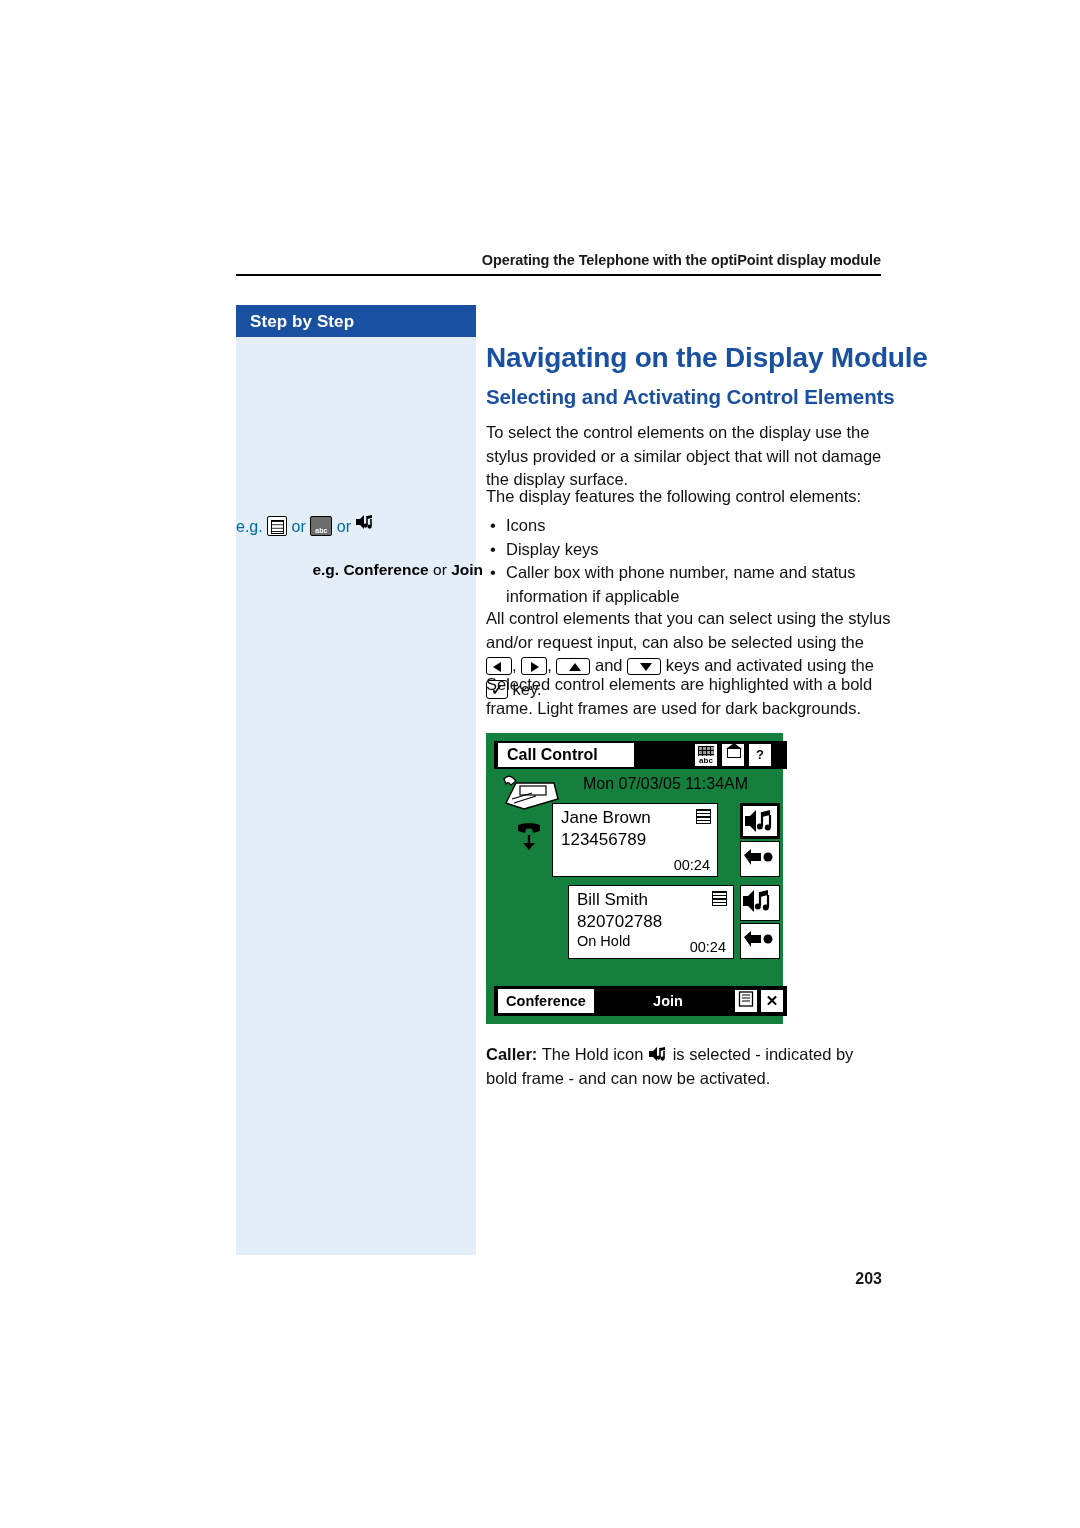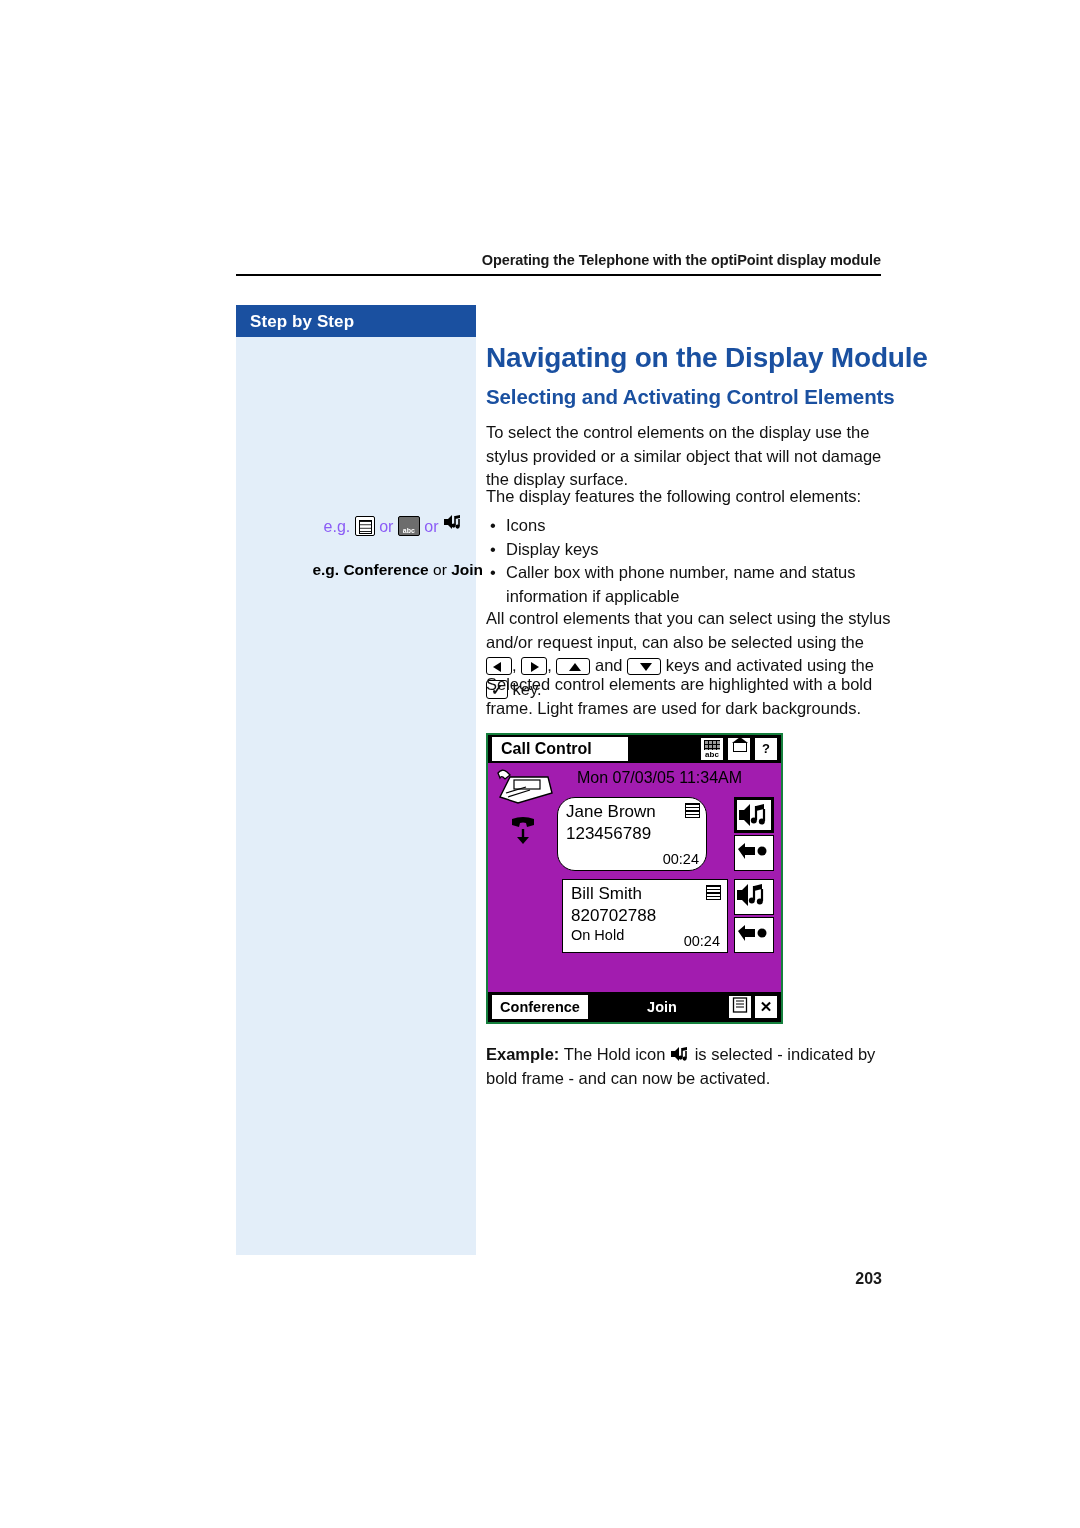--- a/index.html
+++ b/index.html
@@ -67,25 +67,25 @@
     top: 337px;
     width: 240px;
     height: 918px;
     background: #e3eef9;
   }
   .eg-line1 {
     position: absolute;
     left: 236px;
     top: 512px;
     width: 240px;
-    text-align: right;
+    text-align: left;
     padding-right: 13px;
     box-sizing: border-box;
     font-size: 16px;
-    color: #8b5cf6;
+    color: #0369a1;
     white-space: nowrap;
   }
   .eg-line2 {
     position: absolute;
     left: 236px;
     top: 544px;
     width: 260px;
     text-align: right;
     padding-right: 13px;
     box-sizing: border-box;
@@ -221,22 +221,22 @@
     font-weight: bold;
   }
 
   
   .display {
     position: absolute;
     left: 486px;
     top: 733px;
     width: 297px;
     height: 291px;
-    border: 2px solid #15803d;
-    background: #a21caf;
+    border: 8px solid #15803d;
+    background: #15803d;
     box-sizing: border-box;
   }
   .disp-title-bar {
     position: absolute;
     left: 0; top: 0;
     width: 293px;
     height: 28px;
     background: #000000;
   }
   .disp-title {
@@ -328,21 +328,21 @@
     left: 20px; top: 80px;
     width: 30px; height: 32px;
   }
 
   .caller-box {
     position: absolute;
     border: 1.6px solid #000;
     background: #fff;
     box-sizing: border-box;
   }
-  #caller1 { left: 69px; top: 62px; width: 150px; height: 74px; border-radius: 18px; }
+  #caller1 { left: 58px; top: 62px; width: 166px; height: 74px; }
   #caller2 { left: 74px; top: 144px; width: 166px; height: 74px; }
   .caller-name {
     position: absolute;
     left: 8px; top: 4px;
     font-size: 17px;
   }
   .caller-num {
     position: absolute;
     left: 8px; top: 26px;
     font-size: 17px;
@@ -596,21 +596,21 @@
         <svg width="18" height="18" viewBox="0 0 18 18" aria-hidden="true">
           <rect x="2.5" y="2" width="13" height="14" fill="none" stroke="#000" stroke-width="1.3"></rect>
           <path d="M5 5 H13 M5 8 H13 M5 11 H13" stroke="#000" stroke-width="1.2"></path>
         </svg>
       </div>
       <div class="sk-icon-btn" id="skClose">✕</div>
     </div>
   </div>
 
   <div class="example">
-    <b>Example:</b>
+    <b>Caller:</b>
     <span>The Hold icon</span>
     <span class="ki-hold" style="display:inline-block;vertical-align:-4px;width:20px;height:20px;">
       <svg width="20" height="20" viewBox="0 0 20 20" aria-hidden="true">
         <path d="M1 7 L5 7 L9 3 L9 17 L5 13 L1 13 Z" fill="#000"></path>
         <path d="M12 4 L12 13" stroke="#000" stroke-width="1.6" fill="none"></path>
         <path d="M12 4 L17 3 L17 6 L12 7 Z" fill="#000"></path>
         <circle cx="10.6" cy="13.6" r="2.1" fill="#000"></circle>
         <path d="M16 7 L16 14" stroke="#000" stroke-width="1.6" fill="none"></path>
         <circle cx="14.6" cy="14.6" r="2.1" fill="#000"></circle>
       </svg>

